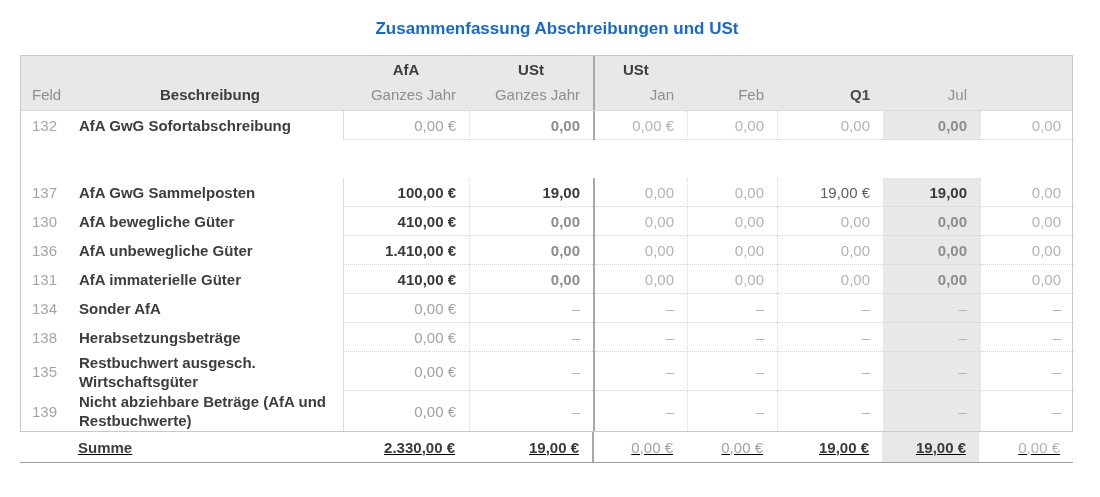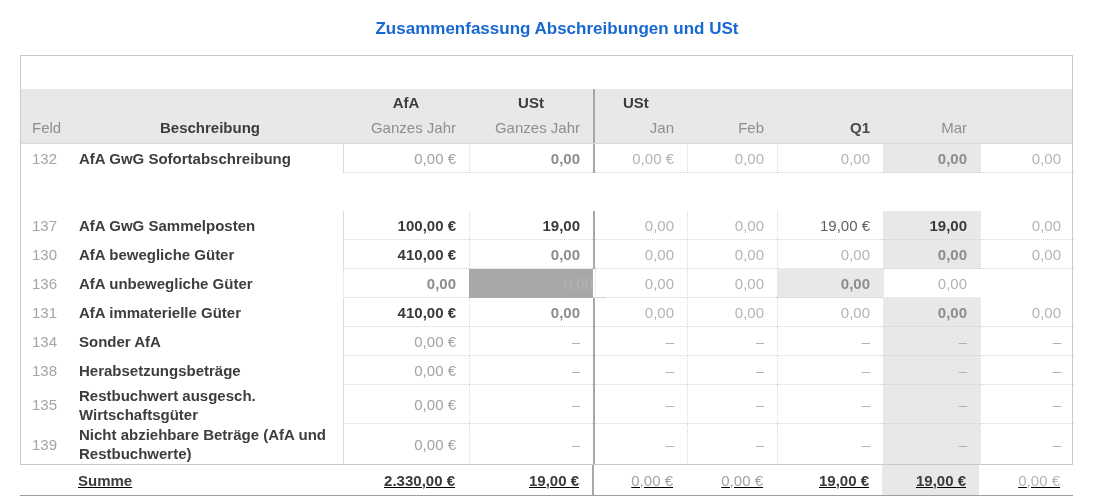--- a/index.html
+++ b/index.html
@@ -9,21 +9,21 @@
   .page-title{position:absolute;top:19px;left:7px;width:1100px;text-align:center;
     font-size:17px;font-weight:bold;color:#1668d2;}
 
   .tablewrap{position:absolute;left:20px;top:55px;width:1053px;}
   .box{border:1px solid #c9c9c9;}
 
   .grid{display:grid;grid-template-columns:56px 266px 126px 124px 2px 92px 90px 106px 97px 94px;}
 
   
   .thead{background:#e8e8e8;border-bottom:1px solid #dadada;}
-  .hrow1{height:22px;margin-top:33px;}
+  .hrow1{height:22px;}
   .hrow2{height:32px;}
   .hc{display:flex;align-items:center;font-size:15px;}
   .hc.right{justify-content:flex-end;padding-right:13px;}
   .hc.center{justify-content:center;}
   .hc.left{justify-content:flex-start;padding-left:11px;}
   .hc.groupleft{justify-content:flex-start;padding-left:28px;}
   .hc.bold{font-weight:bold;color:#3d3d3f;}
   .hc.gray{color:#8e8e93;}
   .hc.q1h{font-weight:bold;color:#49494b;}
   .hrow1 .hc{align-items:flex-end;padding-bottom:0px;}
@@ -81,21 +81,21 @@
         </div>
         <div class="grid hrow2">
           <div class="hc left gray">Feld</div>
           <div class="hc center bold">Beschreibung</div>
           <div class="hc right gray">Ganzes Jahr</div>
           <div class="hc right gray">Ganzes Jahr</div>
           <div class="divider"></div>
           <div class="hc right gray">Jan</div>
           <div class="hc right gray">Feb</div>
           <div class="hc right q1h">Q1</div>
-          <div class="hc right gray">Mar</div>
+          <div class="hc right gray">Jul</div>
         </div>
       </div>
 
       <div class="tbody" id="tbody">
           <div class="grid row" style="height: 29px;">
             <div class="c feld">132</div>
             <div class="c desc">AfA GwG Sofortabschreibung</div>
             <div class="c val afa s-gray">0,00 €</div>
             <div class="c val ustgj s-boldgray">0,00</div>
             <div class="divider"></div>
@@ -125,20 +125,21 @@
             <div class="divider"></div>
             <div class="c val jan s-light">0,00</div>
             <div class="c val feb s-light">0,00</div>
             <div class="c val mrz s-light">0,00</div>
             <div class="c val q1 s-boldgray">0,00</div>
             <div class="c val apr s-light">0,00</div>
           </div>
           <div class="grid row" style="height: 29px;">
             <div class="c feld">136</div>
             <div class="c desc">AfA unbewegliche Güter</div>
+            <div class="c val afa s-dark">1.410,00 €</div>
             <div class="c val ustgj s-boldgray">0,00</div>
             <div class="divider"></div>
             <div class="c val jan s-light">0,00</div>
             <div class="c val feb s-light">0,00</div>
             <div class="c val mrz s-light">0,00</div>
             <div class="c val q1 s-boldgray">0,00</div>
             <div class="c val apr s-light">0,00</div>
           </div>
           <div class="grid row" style="height: 29px;">
             <div class="c feld">131</div>

